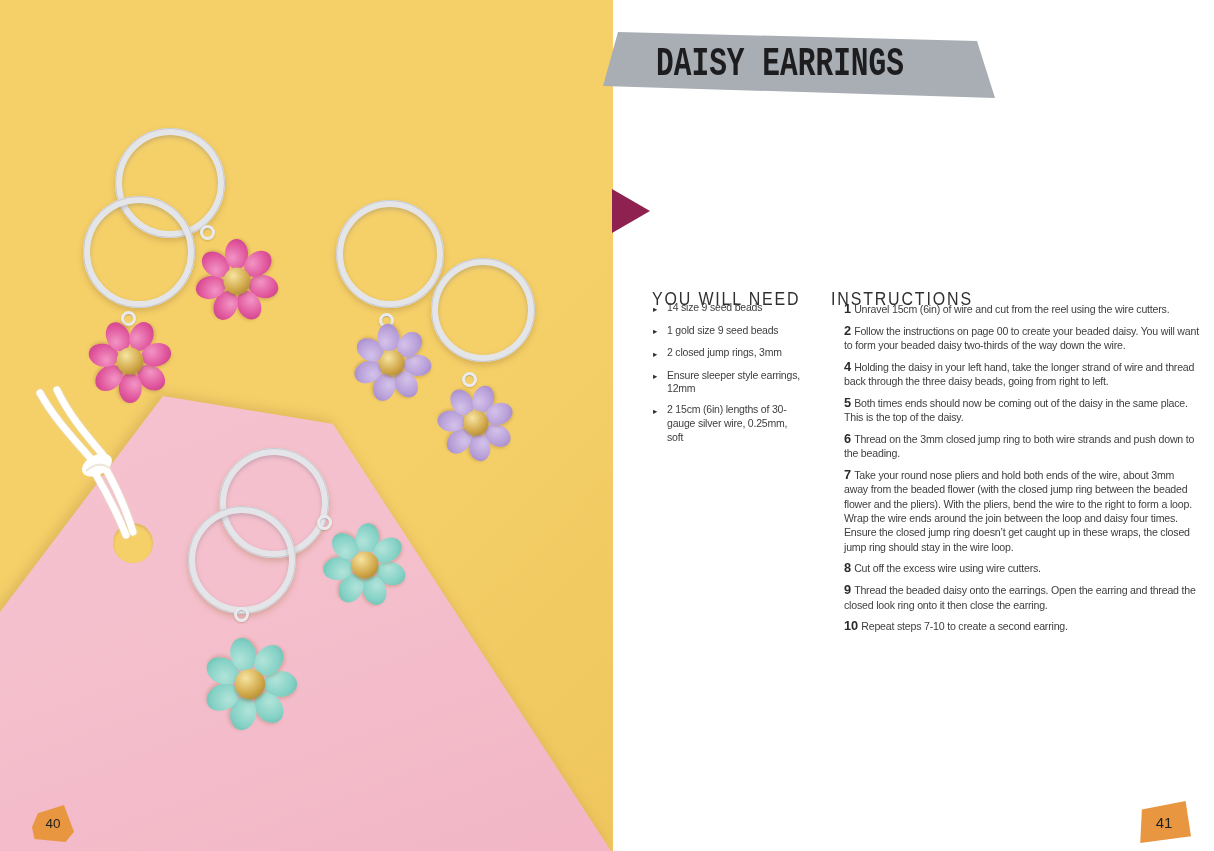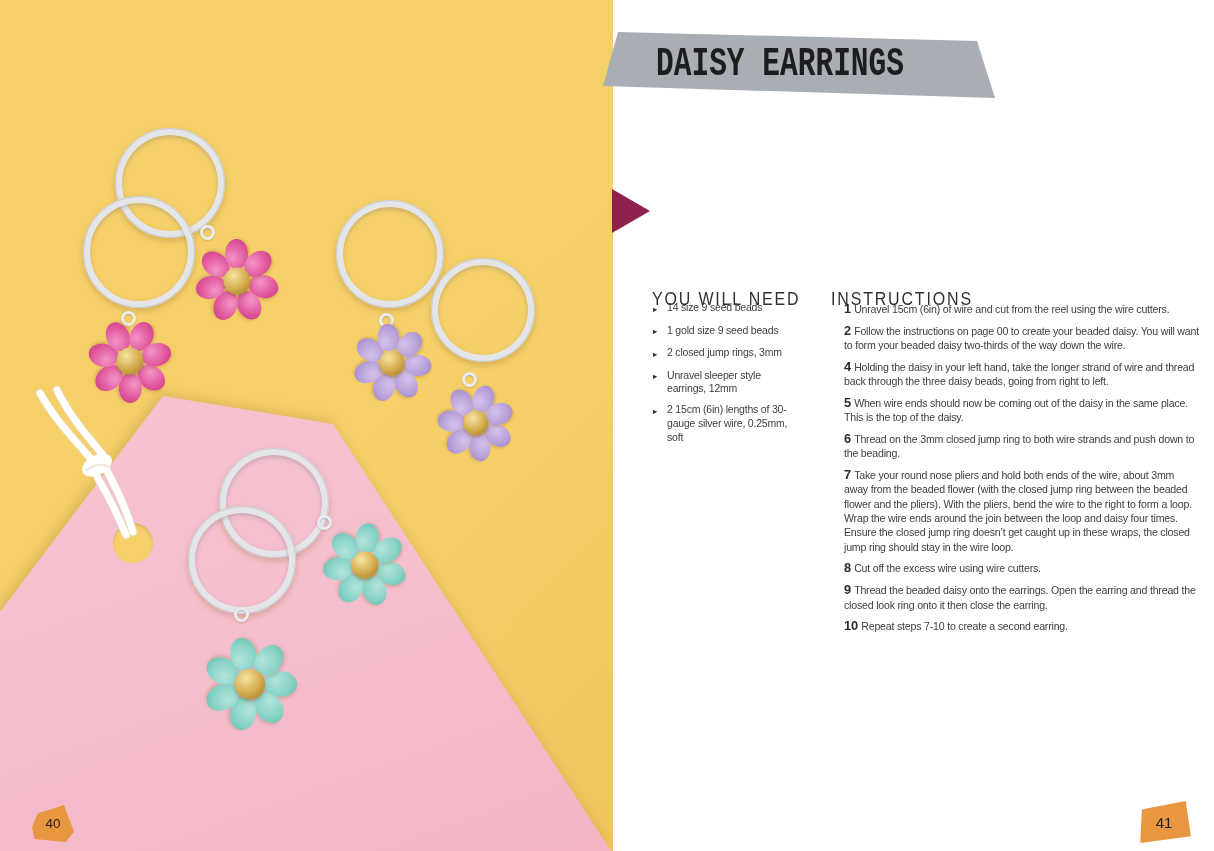--- a/index.html
+++ b/index.html
@@ -187,35 +187,35 @@
     <div class="need-item">
       <span class="need-bullet">▸</span>
       <span>1 gold size 9 seed beads</span>
       </div>
     <div class="need-item">
       <span class="need-bullet">▸</span>
       <span>2 closed jump rings, 3mm</span>
       </div>
     <div class="need-item">
       <span class="need-bullet">▸</span>
-      <span>Unravel sleeper style earrings, 12mm</span>
+      <span>Ensure sleeper style earrings, 12mm</span>
       </div>
     <div class="need-item">
       <span class="need-bullet">▸</span>
       <span>2 15cm (6in) lengths of 30-gauge silver wire, 0.25mm, soft</span>
       </div>
   </div>
 
   <h2 class="sec-heading" style="left:831px;top:272px;">INSTRUCTIONS</h2>
 
   <div class="steps">
     <p class="step"><b>1</b><span>Unravel 15cm (6in) of wire and cut from the reel using the wire cutters.</span></p>
     <p class="step"><b>2</b><span>Follow the instructions on page 00 to create your beaded daisy. You will want to form your beaded daisy two-thirds of the way down the wire.</span></p>
     <p class="step"><b>4</b><span>Holding the daisy in your left hand, take the longer strand of wire and thread back through the three daisy beads, going from right to left.</span></p>
-    <p class="step"><b>5</b><span>When wire ends should now be coming out of the daisy in the same place. This is the top of the daisy.</span></p>
+    <p class="step"><b>5</b><span>Both times ends should now be coming out of the daisy in the same place. This is the top of the daisy.</span></p>
     <p class="step"><b>6</b><span>Thread on the 3mm closed jump ring to both wire strands and push down to the beading.</span></p>
     <p class="step"><b>7</b><span>Take your round nose pliers and hold both ends of the wire, about 3mm away from the beaded flower (with the closed jump ring between the beaded flower and the pliers). With the pliers, bend the wire to the right to form a loop. Wrap the wire ends around the join between the loop and daisy four times. Ensure the closed jump ring doesn’t get caught up in these wraps, the closed jump ring should stay in the wire loop.</span></p>
     <p class="step"><b>8</b><span>Cut off the excess wire using wire cutters.</span></p>
     <p class="step"><b>9</b><span>Thread the beaded daisy onto the earrings. Open the earring and thread the closed look ring onto it then close the earring.</span></p>
     <p class="step"><b>10</b><span>Repeat steps 7-10 to create a second earring.</span></p>
   </div>
 
   <div class="folio folio-left">
     <span>40</span>
   </div>

